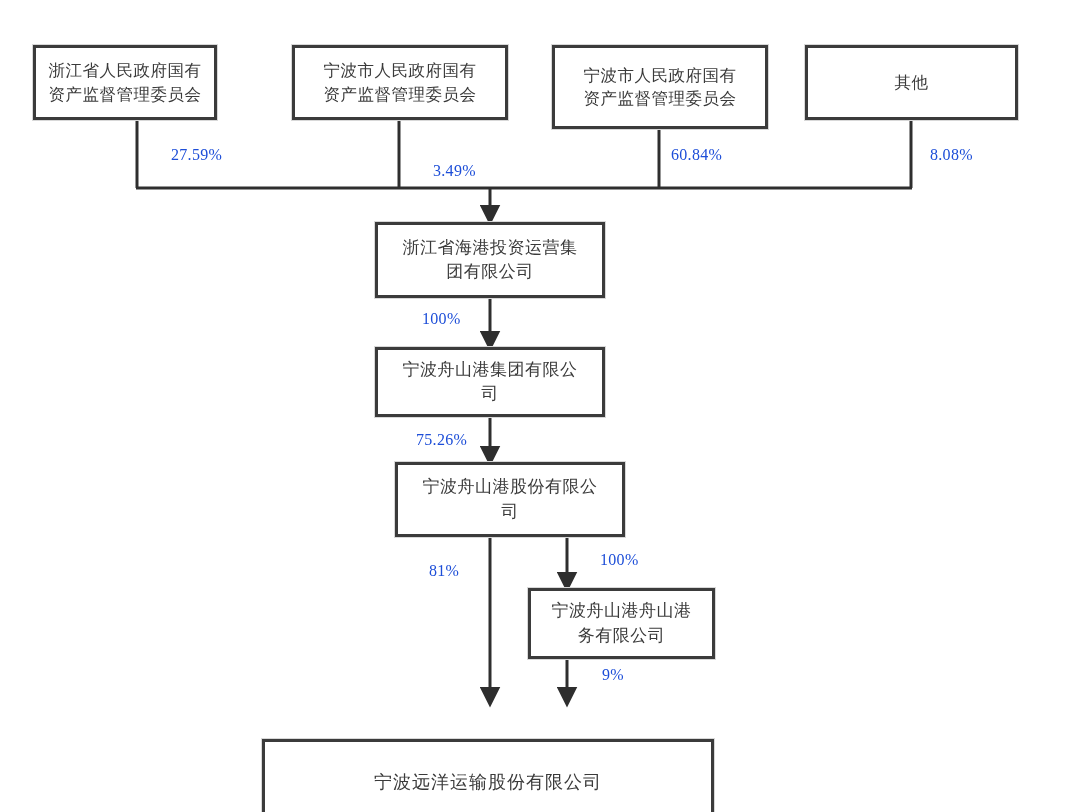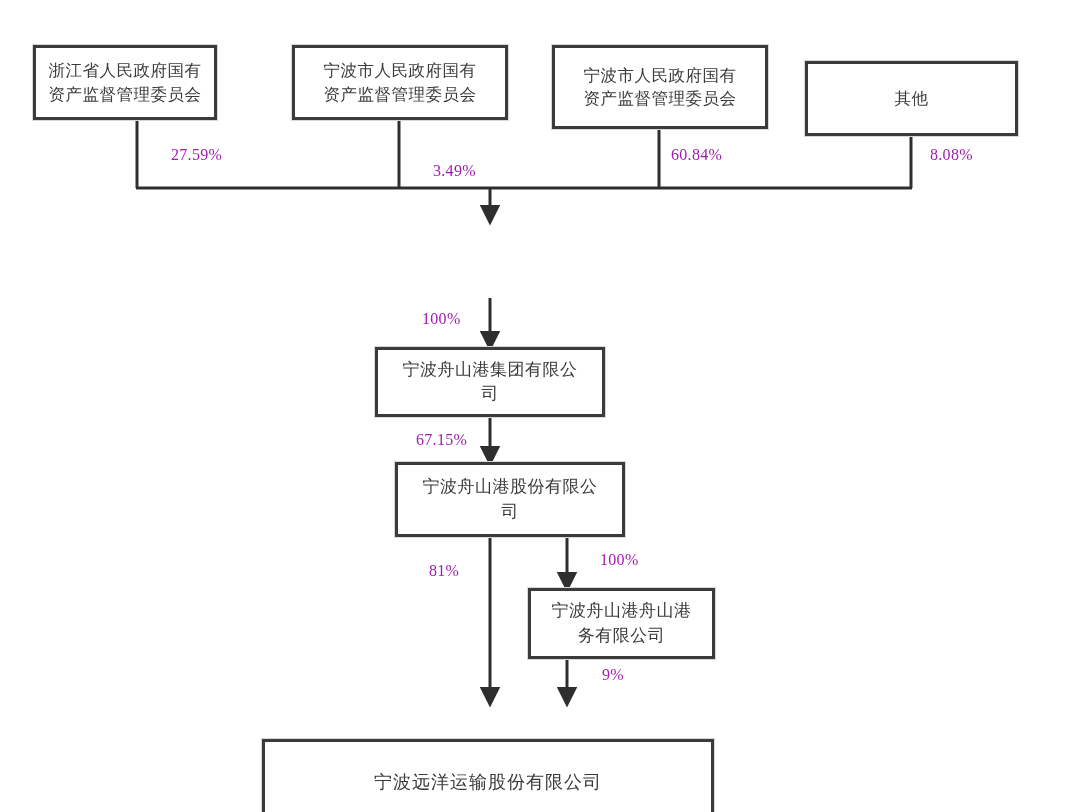--- a/index.html
+++ b/index.html
@@ -47,21 +47,21 @@
     color: #3a3a3a;
     font-size: 17px;
     white-space: pre-line;
   }
   .node.regulator .node-label { font-size: 16.5px; }
   .node.terminal .node-label { font-size: 18px; letter-spacing: 1px; }
 
   .edge-label {
     position: absolute;
     font-size: 16px;
-    color: #a21caf;
+    color: #1d4ed8;
     letter-spacing: 0.3px;
     white-space: nowrap;
     z-index: 3;
   }
 </style>
 </head>
 <body>
 
 <div id="diagram-root">
 
@@ -102,24 +102,28 @@
   <div class="node regulator" style="left:292px; top:45px; width:216px; height:75px;">
     <span class="node-label">宁波市人民政府国有
 资产监督管理委员会</span>
   </div>
 
   <div class="node regulator" style="left:552px; top:45px; width:216px; height:84px;">
     <span class="node-label">宁波市人民政府国有
 资产监督管理委员会</span>
   </div>
 
-  <div class="node regulator" style="left:805px; top:45px; width:213px; height:75px;margin-top:16px;">
+  <div class="node regulator" style="left:805px; top:45px; width:213px; height:75px;">
     <span class="node-label">其他</span>
   </div>
 
+  <div class="node company" style="left:375px; top:222px; width:230px; height:76px;">
+    <span class="node-label">浙江省海港投资运营集
+团有限公司</span>
+  </div>
 
   <div class="node company" style="left:375px; top:347px; width:230px; height:70px;">
     <span class="node-label">宁波舟山港集团有限公
 司</span>
   </div>
 
   <div class="node company" style="left:395px; top:462px; width:230px; height:75px;">
     <span class="node-label">宁波舟山港股份有限公
 司</span>
   </div>
@@ -136,21 +140,21 @@
   <div class="edge-label" style="left:171px; top:146px;">27.59%</div>
 
   <div class="edge-label" style="left:433px; top:162px;">3.49%</div>
 
   <div class="edge-label" style="left:671px; top:146px;">60.84%</div>
 
   <div class="edge-label" style="left:930px; top:146px;">8.08%</div>
 
   <div class="edge-label" style="left:422px; top:310px;">100%</div>
 
-  <div class="edge-label" style="left:416px; top:431px;">67.15%</div>
+  <div class="edge-label" style="left:416px; top:431px;">75.26%</div>
 
   <div class="edge-label" style="left:429px; top:562px;">81%</div>
 
   <div class="edge-label" style="left:600px; top:551px;">100%</div>
 
   <div class="edge-label" style="left:602px; top:666px;">9%</div>
 
 </div>
 
 </body></html>

